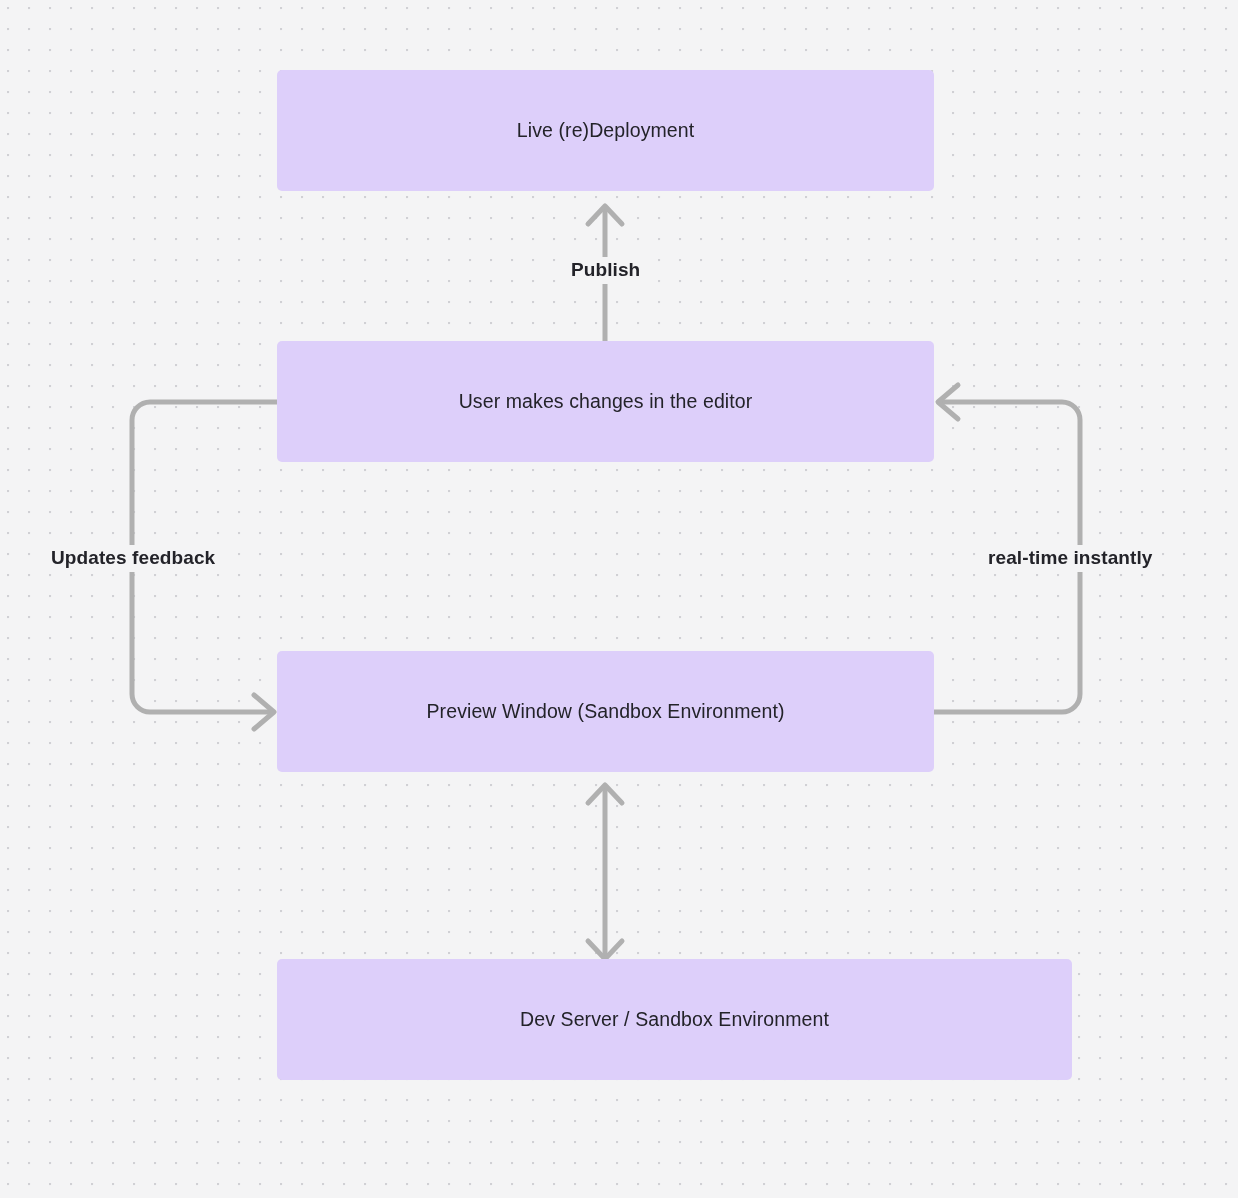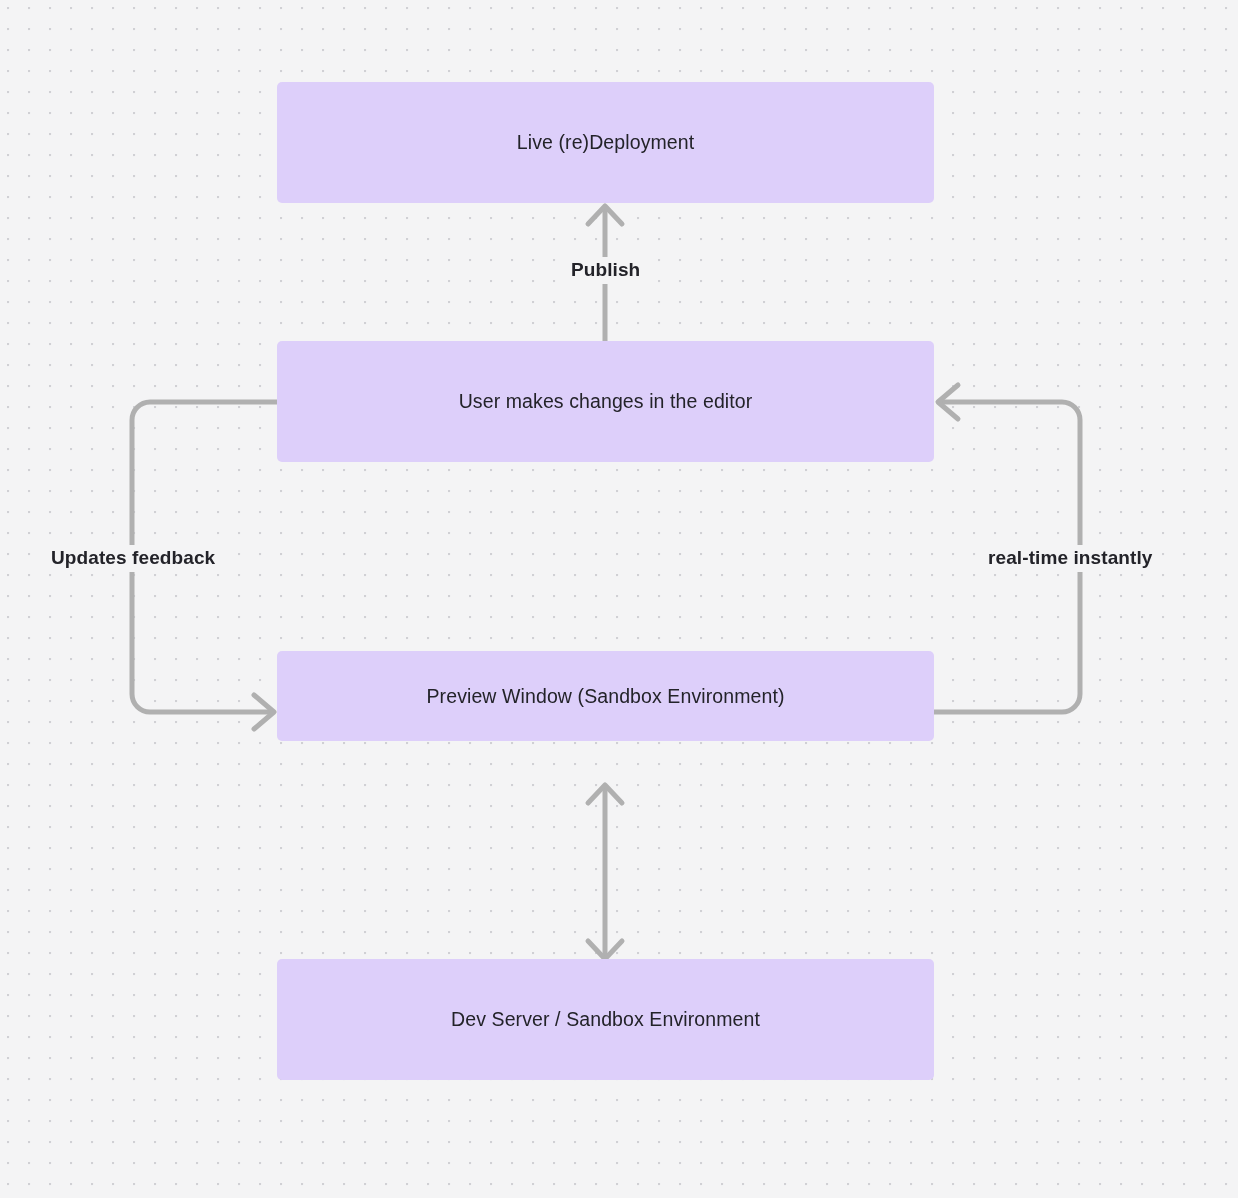--- a/index.html
+++ b/index.html
@@ -89,33 +89,33 @@
       <path class="head" d="M 958,385 L 938,402 L 958,419"></path>
     </g>
 
     <g>
       <path class="wire" d="M 605,959 L 605,786"></path>
       <path class="head" d="M 588,803 L 605,785 L 622,803"></path>
       <path class="head" d="M 588,941 L 605,959 L 622,941"></path>
     </g>
   </svg>
 
-  <div class="node" style="left:277px; top:82px; width:657px; height:121px;">
+  <div class="node" style="left:277px; top:70px; width:657px; height:121px;">
     <span>Live (re)Deployment</span>
   </div>
 
   <div class="node" style="left:277px; top:341px; width:657px; height:121px;">
     <span>User makes changes in the editor</span>
   </div>
 
-  <div class="node" style="left:277px; top:651px; width:657px; height:90px;">
+  <div class="node" style="left:277px; top:651px; width:657px; height:121px;">
     <span>Preview Window (Sandbox Environment)</span>
   </div>
 
-  <div class="node" style="left:277px; top:959px; width:657px; height:121px;">
+  <div class="node" style="left:277px; top:959px; width:795px; height:121px;">
     <span>Dev Server / Sandbox Environment</span>
   </div>
 
   <div class="edge-label" style="left:564px; top:257px;">Publish</div>
 
   <div class="edge-label" style="left:44px; top:545px;">Updates feedback</div>
 
   <div class="edge-label" style="left:981px; top:545px;">real-time instantly</div>
 
 

